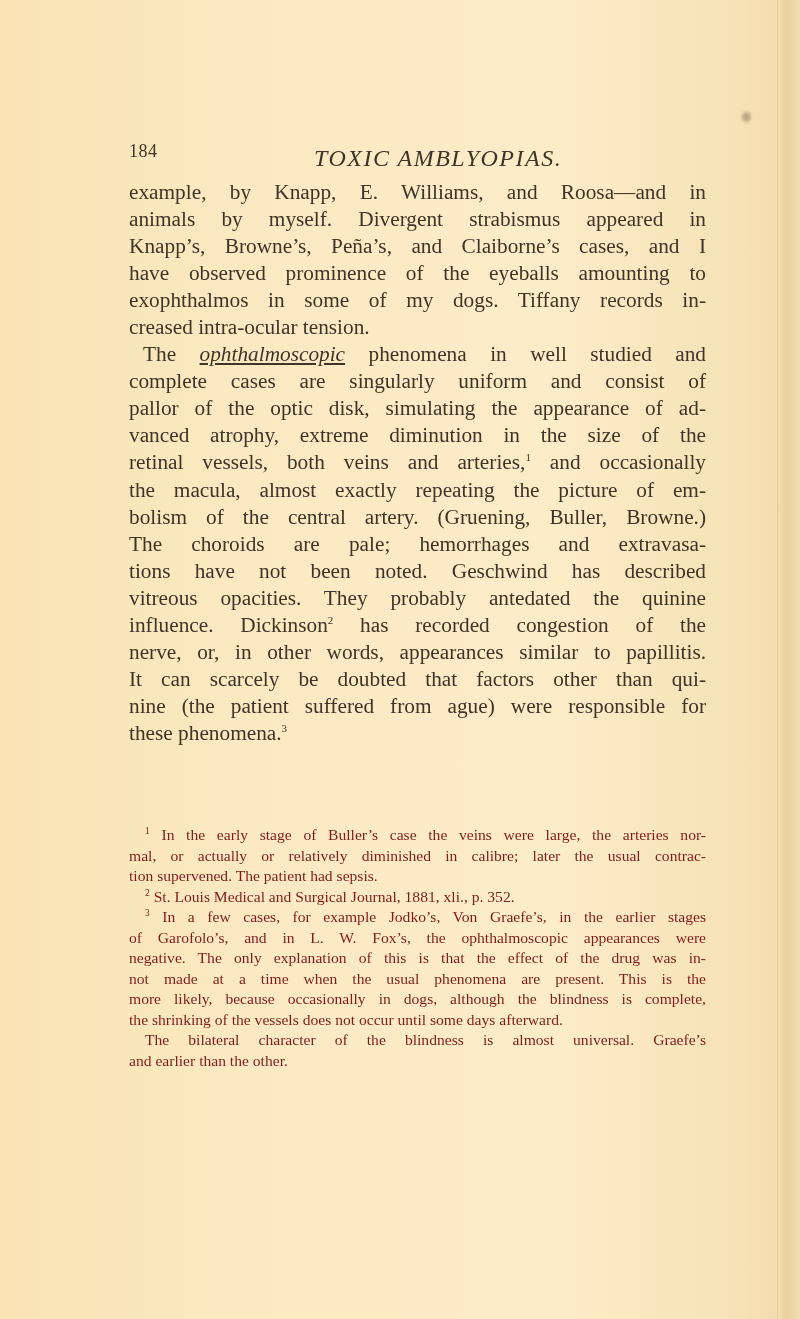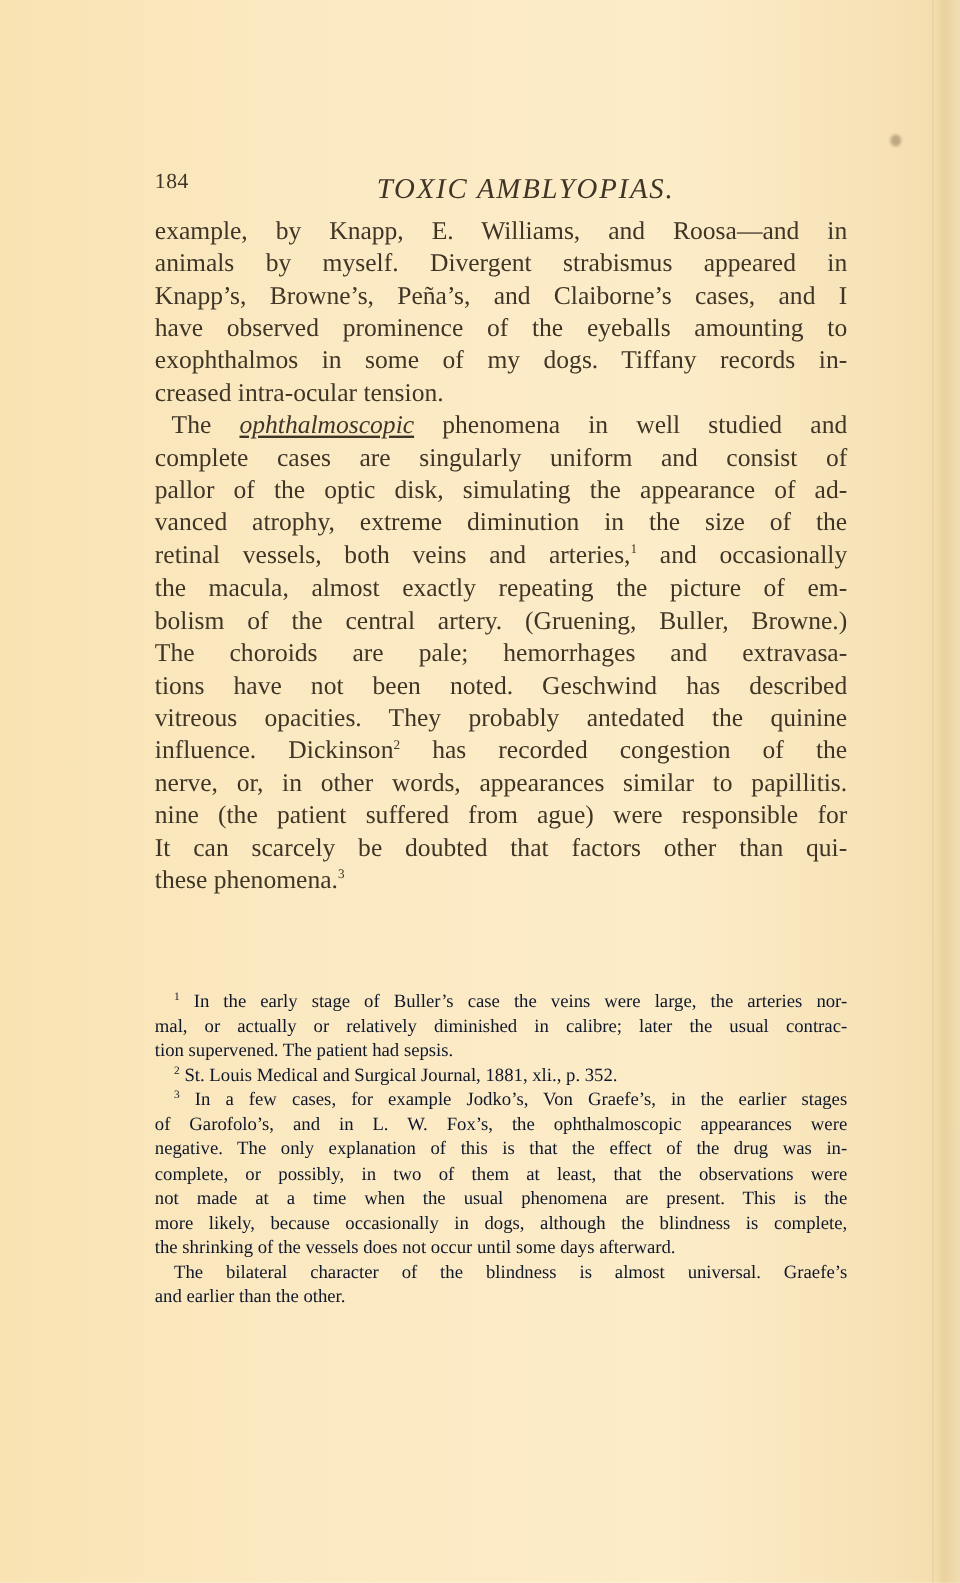--- a/index.html
+++ b/index.html
@@ -90,21 +90,21 @@
       width: 577px;
     }
     .fline {
       display: block;
       height: 20.5px;
       line-height: 20.5px;
       font-size: 15.6px;
       white-space: nowrap;
       text-align: justify;
       text-align-last: justify;
-      color: #0f172a;
+      color: #7f1d1d;
     }
     .fline.last {
       text-align-last: left;
     }
     .findent {
       padding-left: 16px;
     }
     .fsup {
       font-size: 9.5px;
       line-height: 0;
@@ -135,38 +135,37 @@
     <span class="line">pallor of the optic disk, simulating the appearance of ad-</span>
     <span class="line">vanced atrophy, extreme diminution in the size of the</span>
     <span class="line">retinal vessels, both veins and arteries,<sup>1</sup> and occasionally</span>
     <span class="line">the macula, almost exactly repeating the picture of em-</span>
     <span class="line">bolism of the central artery. (Gruening, Buller, Browne.)</span>
     <span class="line">The choroids are pale; hemorrhages and extravasa-</span>
     <span class="line">tions have not been noted. Geschwind has described</span>
     <span class="line">vitreous opacities. They probably antedated the quinine</span>
     <span class="line">influence. Dickinson<sup>2</sup> has recorded congestion of the</span>
     <span class="line">nerve, or, in other words, appearances similar to papillitis.</span>
+    <span class="line">It can scarcely be doubted that factors other than qui-</span>
     <span class="line">nine (the patient suffered from ague) were responsible for</span>
-    <span class="line">It can scarcely be doubted that factors other than qui-</span>
     <span class="line last">these phenomena.<sup>3</sup></span>
   </div>
 
 <div class="footnotes" id="footnotes">
     <div>
       <span class="fline findent"><span class="fsup">1</span> In the early stage of Buller’s case the veins were large, the arteries nor-</span>
       <span class="fline">mal, or actually or relatively diminished in calibre; later the usual contrac-</span>
       <span class="fline last">tion supervened. The patient had sepsis.</span>
     </div>
     <div>
       <span class="fline last findent"><span class="fsup">2</span> St. Louis Medical and Surgical Journal, 1881, xli., p. 352.</span>
     </div>
     <div>
       <span class="fline findent"><span class="fsup">3</span> In a few cases, for example Jodko’s, Von Graefe’s, in the earlier stages</span>
       <span class="fline">of Garofolo’s, and in L. W. Fox’s, the ophthalmoscopic appearances were</span>
       <span class="fline">negative. The only explanation of this is that the effect of the drug was in-</span>
-      <span class="fline">complete, or possibly, in two of them at least, that the observations were</span>
       <span class="fline">not made at a time when the usual phenomena are present. This is the</span>
       <span class="fline">more likely, because occasionally in dogs, although the blindness is complete,</span>
       <span class="fline last">the shrinking of the vessels does not occur until some days afterward.</span>
       <span class="fline findent">The bilateral character of the blindness is almost universal. Graefe’s</span>
       <span class="fline last">and earlier than the other.</span>
     </div>
   </div>
 
 </body></html>

